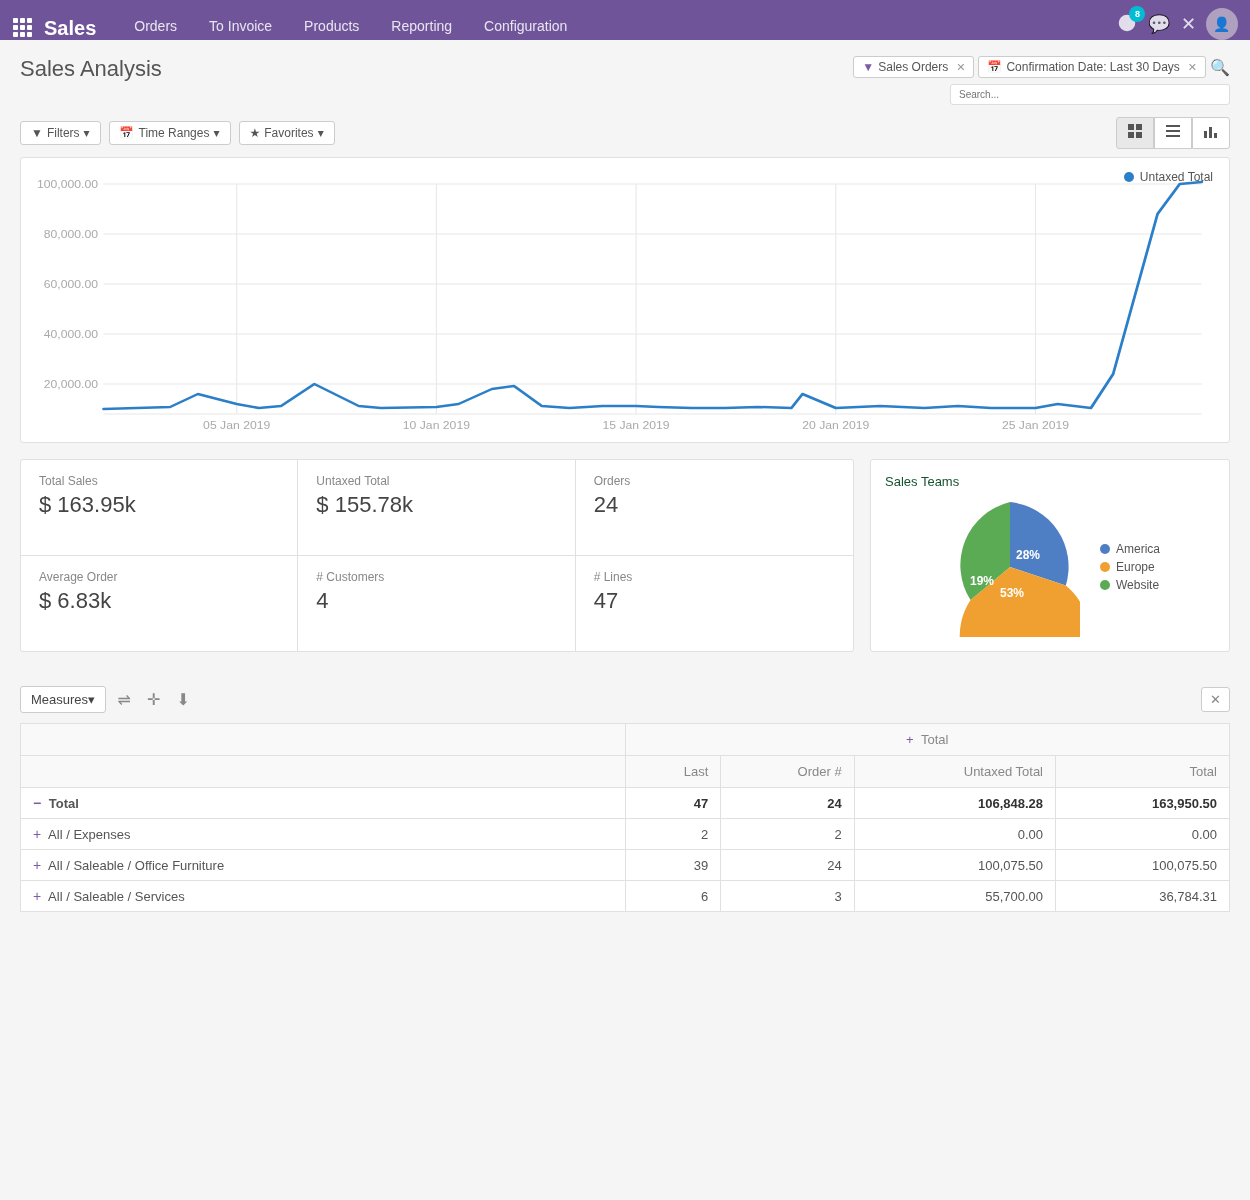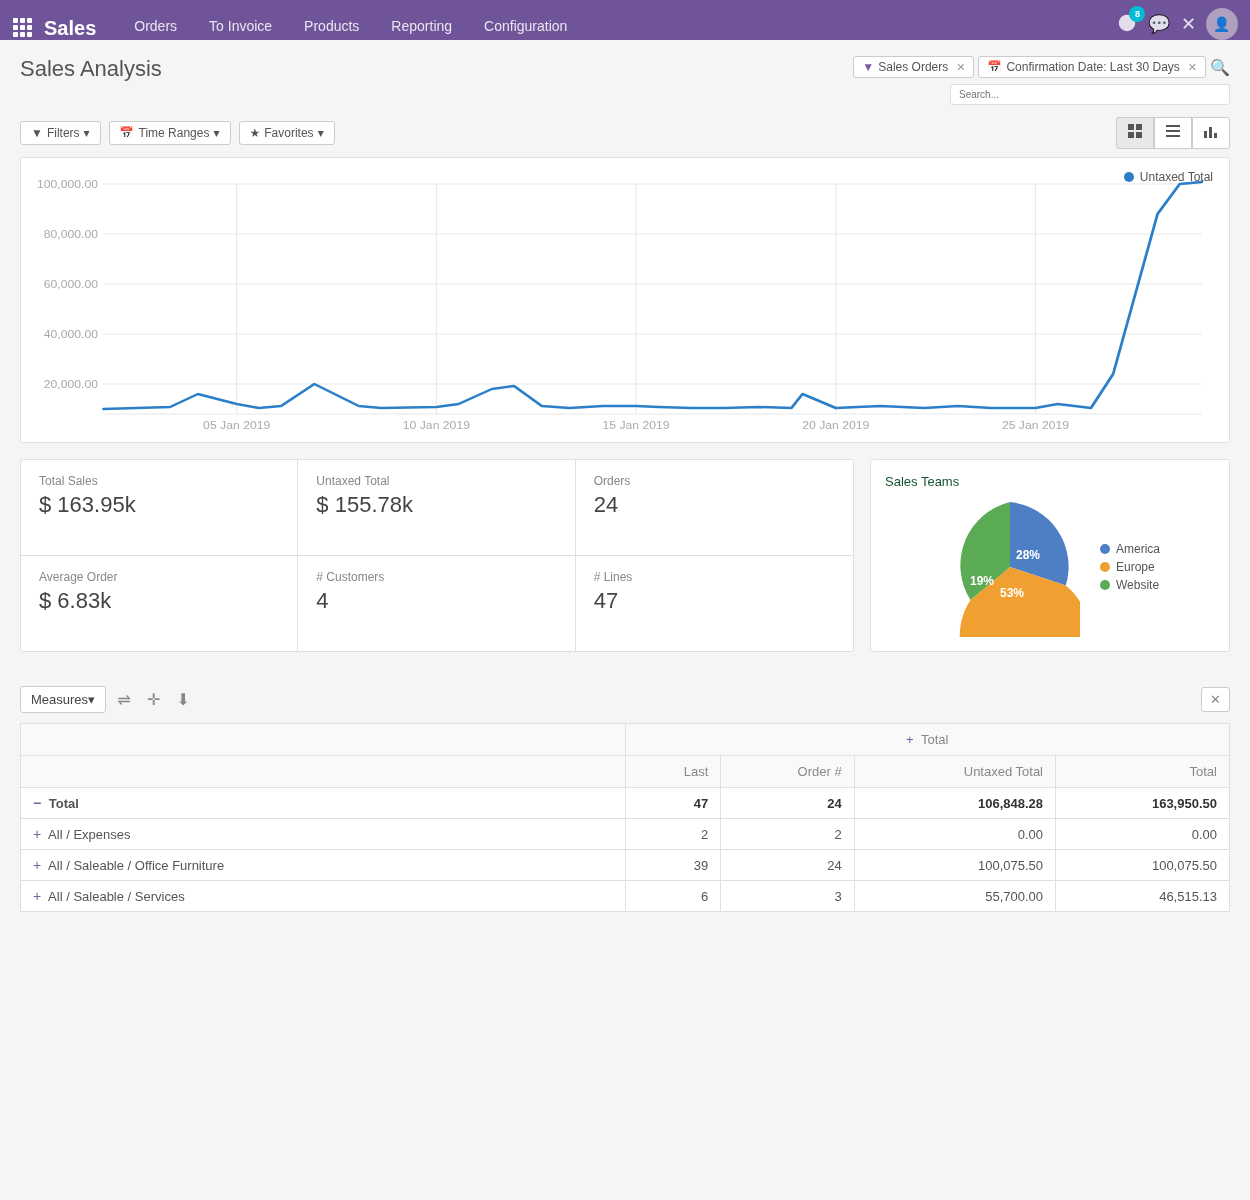--- a/index.html
+++ b/index.html
@@ -404,18 +404,18 @@
         <td class="num-light">100,075.50</td>
       </tr>
       <tr class="data-row">
         <td>
           <span class="plus-icon">+</span>
           <span>All / Saleable / Services</span>
         </td>
         <td class="num-light">6</td>
         <td class="num-light">3</td>
         <td class="num-light">55,700.00</td>
-        <td class="num-light">46,515.13</td>
+        <td class="num-light">36,784.31</td>
       </tr>
     </tbody>
   </table>
 
 </div>
 
 </body></html>

